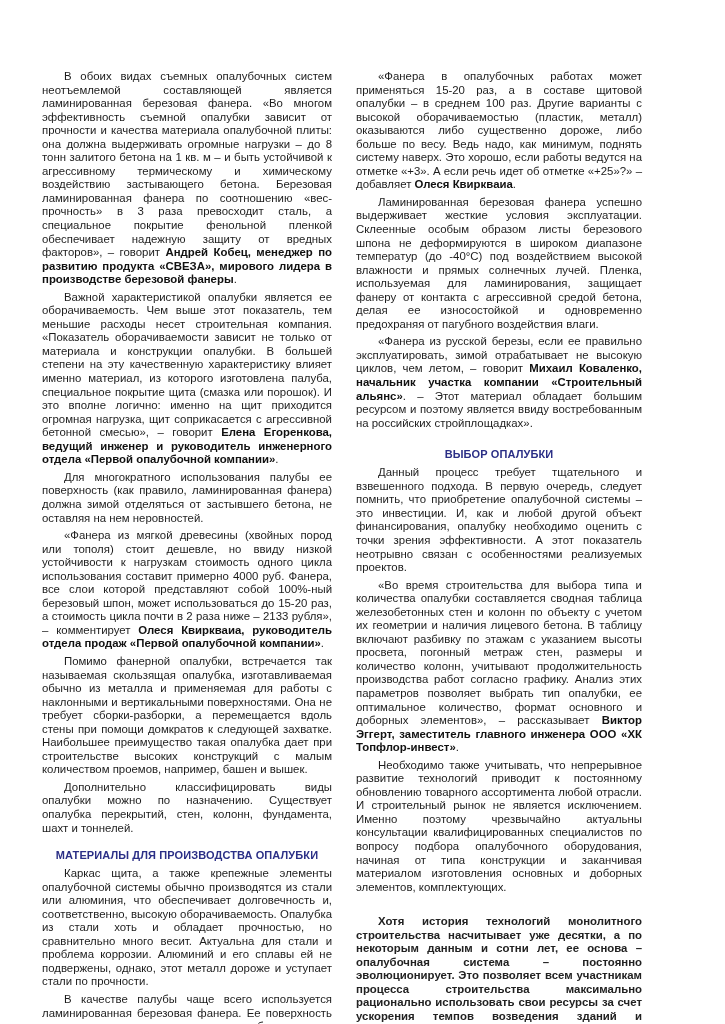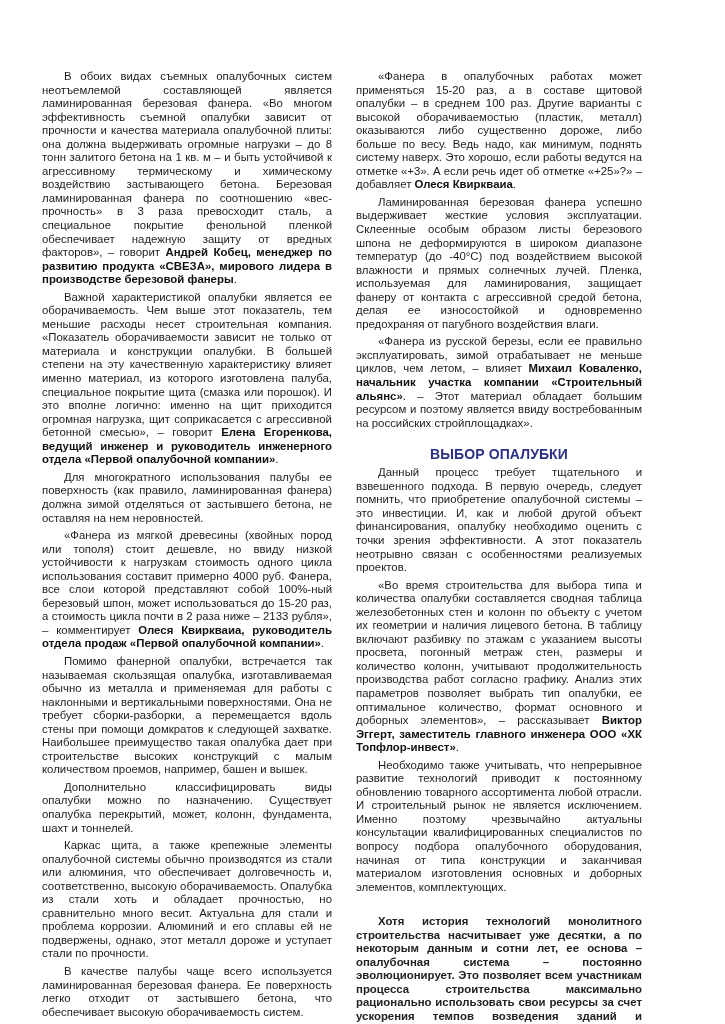--- a/index.html
+++ b/index.html
@@ -7,50 +7,51 @@
     width: 725px; height: 1024px; background: #ffffff; position: relative; overflow: hidden;
     font-family: "Liberation Sans", sans-serif; color: #1c1c1c;
   }
   .col { position: absolute; top: 66px; font-size: 11.4px; line-height: 13.55px; text-align: justify; hyphens: manual; }
   .col.left { left: 38px; width: 298px; }
   .col.right { left: 352px; width: 294px; }
   .col p { margin: 4px; text-indent: 22px; }
   .col p b { font-weight: bold; color: #111; }
   .heading {
     margin: 14px 0 2px 0; text-align: center; font-weight: bold; color: #2b2f86;
-    font-size: 14px; line-height: 15px; letter-spacing: 0.1px; text-indent: 0;
+    font-size: 11px; line-height: 15px; letter-spacing: 0.1px; text-indent: 0;
   }
   .col.left .heading { margin-top: 13px; }
   .col.right .heading { margin-top: 17px; margin-bottom: 3px; }
   .spacer { height: 13px; }
   .italic-para { font-weight: bold; color: #222; }
   .credit {
     margin-top: 18px; background: #fbc796; padding: 4px 12px 4px 10px; text-align: right;
     font-style: italic; font-weight: bold; font-size: 11.6px; line-height: 13.5px; color: #1e1e1e;
     width: 272px;
   }
 </style>
 </head>
 <body>
 
 <div class="col left">
   <p><span>В обоих видах съемных опалубочных систем неотъемлемой составляющей является ламинированная березовая фанера. «Во многом эффективность съемной опалубки зависит от прочности и качества материала опалубочной плиты: она должна выдерживать огромные нагрузки – до 8 тонн залитого бетона на 1 кв. м – и быть устойчивой к агрессивному термическому и химическому воздействию застывающего бетона. Березовая ламинированная фанера по соотношению «вес-прочность» в 3 раза превосходит сталь, а специальное покрытие фенольной пленкой обеспечивает надежную защиту от вредных факторов», – говорит </span><b>Андрей Кобец, менеджер по развитию продукта «СВЕЗА», мирового лидера в производстве березовой фанеры</b><span>.</span></p>
   <p><span>Важной характеристикой опалубки является ее оборачиваемость. Чем выше этот показатель, тем меньшие расходы несет строительная компания. «Показатель оборачиваемости зависит не только от материала и конструкции опалубки. В большей степени на эту качественную характеристику влияет именно материал, из которого изготовлена палуба, специальное покрытие щита (смазка или порошок). И это вполне логично: именно на щит приходится огромная нагрузка, щит соприкасается с агрессивной бетонной смесью», – говорит </span><b>Елена Егоренкова, ведущий инженер и руководитель инженерного отдела «Первой опалубочной компании»</b><span>.</span></p>
   <p>Для многократного использования палубы ее поверхность (как правило, ламинированная фанера) должна зимой отделяться от застывшего бетона, не оставляя на нем неровностей.</p>
   <p><span>«Фанера из мягкой древесины (хвойных пород или тополя) стоит дешевле, но ввиду низкой устойчивости к нагрузкам стоимость одного цикла использования составит примерно 4000 руб. Фанера, все слои которой представляют собой 100%-ный березовый шпон, может использоваться до 15-20 раз, а стоимость цикла почти в 2 раза ниже – 2133 рубля», – комментирует </span><b>Олеся Квиркваиа, руководитель отдела продаж «Первой опалубочной компании»</b><span>.</span></p>
   <p>Помимо фанерной опалубки, встречается так называемая скользящая опалубка, изготавливаемая обычно из металла и применяемая для работы с наклонными и вертикальными поверхностями. Она не требует сборки-разборки, а перемещается вдоль стены при помощи домкратов к следующей захватке. Наибольшее преимущество такая опалубка дает при строительстве высоких конструкций с малым количеством проемов, например, башен и вышек.</p>
-  <p>Дополнительно классифицировать виды опалубки можно по назначению. Существует опалубка перекрытий, может, колонн, фундамента, шахт и тоннелей.</p>
+  <p>Дополнительно классифицировать виды опалубки можно по назначению. Существует опалубка перекрытий, стен, колонн, фундамента, шахт и тоннелей.</p>
+  <div class="heading">МАТЕРИАЛЫ ДЛЯ ПРОИЗВОДСТВА ОПАЛУБКИ</div>
   <p>Каркас щита, а также крепежные элементы опалубочной системы обычно производятся из стали или алюминия, что обеспечивает долговечность и, соответственно, высокую оборачиваемость. Опалубка из стали хоть и обладает прочностью, но сравнительно много весит. Актуальна для стали и проблема коррозии. Алюминий и его сплавы ей не подвержены, однако, этот металл дороже и уступает стали по прочности.</p>
   <p>В качестве палубы чаще всего используется ламинированная березовая фанера. Ее поверхность легко отходит от застывшего бетона, что обеспечивает высокую оборачиваемость систем.</p>
 </div>
 
 <div class="col right">
   <p><span>«Фанера в опалубочных работах может применяться 15-20 раз, а в составе щитовой опалубки – в среднем 100 раз. Другие варианты с высокой оборачиваемостью (пластик, металл) оказываются либо существенно дороже, либо больше по весу. Ведь надо, как минимум, поднять систему наверх. Это хорошо, если работы ведутся на отметке «+3». А если речь идет об отметке «+25»?» – добавляет </span><b>Олеся Квиркваиа</b><span>.</span></p>
   <p>Ламинированная березовая фанера успешно выдерживает жесткие условия эксплуатации. Склеенные особым образом листы березового шпона не деформируются в широком диапазоне температур (до -40°С) под воздействием высокой влажности и прямых солнечных лучей. Пленка, используемая для ламинирования, защищает фанеру от контакта с агрессивной средой бетона, делая ее износостойкой и одновременно предохраняя от пагубного воздействия влаги.</p>
-  <p><span>«Фанера из русской березы, если ее правильно эксплуатировать, зимой отрабатывает не меньше циклов, чем летом, – влияет </span><b>Михаил Коваленко, начальник участка компании «Строительный альянс»</b><span>. – Этот материал обладает большим ресурсом и поэтому является ввиду востребованным на российских стройплощадках».</span></p>
+  <p><span>«Фанера из русской березы, если ее правильно эксплуатировать, зимой отрабатывает не высокую циклов, чем летом, – говорит </span><b>Михаил Коваленко, начальник участка компании «Строительный альянс»</b><span>. – Этот материал обладает большим ресурсом и поэтому является ввиду востребованным на российских стройплощадках».</span></p>
   <div class="heading">ВЫБОР ОПАЛУБКИ</div>
   <p>Данный процесс требует тщательного и взвешенного подхода. В первую очередь, следует помнить, что приобретение опалубочной системы – это инвестиции. И, как и любой другой объект финансирования, опалубку необходимо оценить с точки зрения эффективности. А этот показатель неотрывно связан с особенностями реализуемых проектов.</p>
   <p><span>«Во время строительства для выбора типа и количества опалубки составляется сводная таблица железобетонных стен и колонн по объекту с учетом их геометрии и наличия лицевого бетона. В таблицу включают разбивку по этажам с указанием высоты просвета, погонный метраж стен, размеры и количество колонн, учитывают продолжительность производства работ согласно графику. Анализ этих параметров позволяет выбрать тип опалубки, ее оптимальное количество, формат основного и доборных элементов», – рассказывает </span><b>Виктор Эггерт, заместитель главного инженера ООО «ХК Топфлор-инвест»</b><span>.</span></p>
   <p>Необходимо также учитывать, что непрерывное развитие технологий приводит к постоянному обновлению товарного ассортимента любой отрасли. И строительный рынок не является исключением. Именно поэтому чрезвычайно актуальны консультации квалифицированных специалистов по вопросу подбора опалубочного оборудования, начиная от типа конструкции и заканчивая материалом изготовления основных и доборных элементов, комплектующих.</p>
   <div class="spacer"></div>
   <p class="italic-para">Хотя история технологий монолитного строительства насчитывает уже десятки, а по некоторым данным и сотни лет, ее основа – опалубочная система – постоянно эволюционирует. Это позволяет всем участникам процесса строительства максимально рационально использовать свои ресурсы за счет ускорения темпов возведения зданий и оптимизации бюджета.</p>
   <div class="credit">
     <div>Предоставлено пресс-службой</div>
 
   </div>

